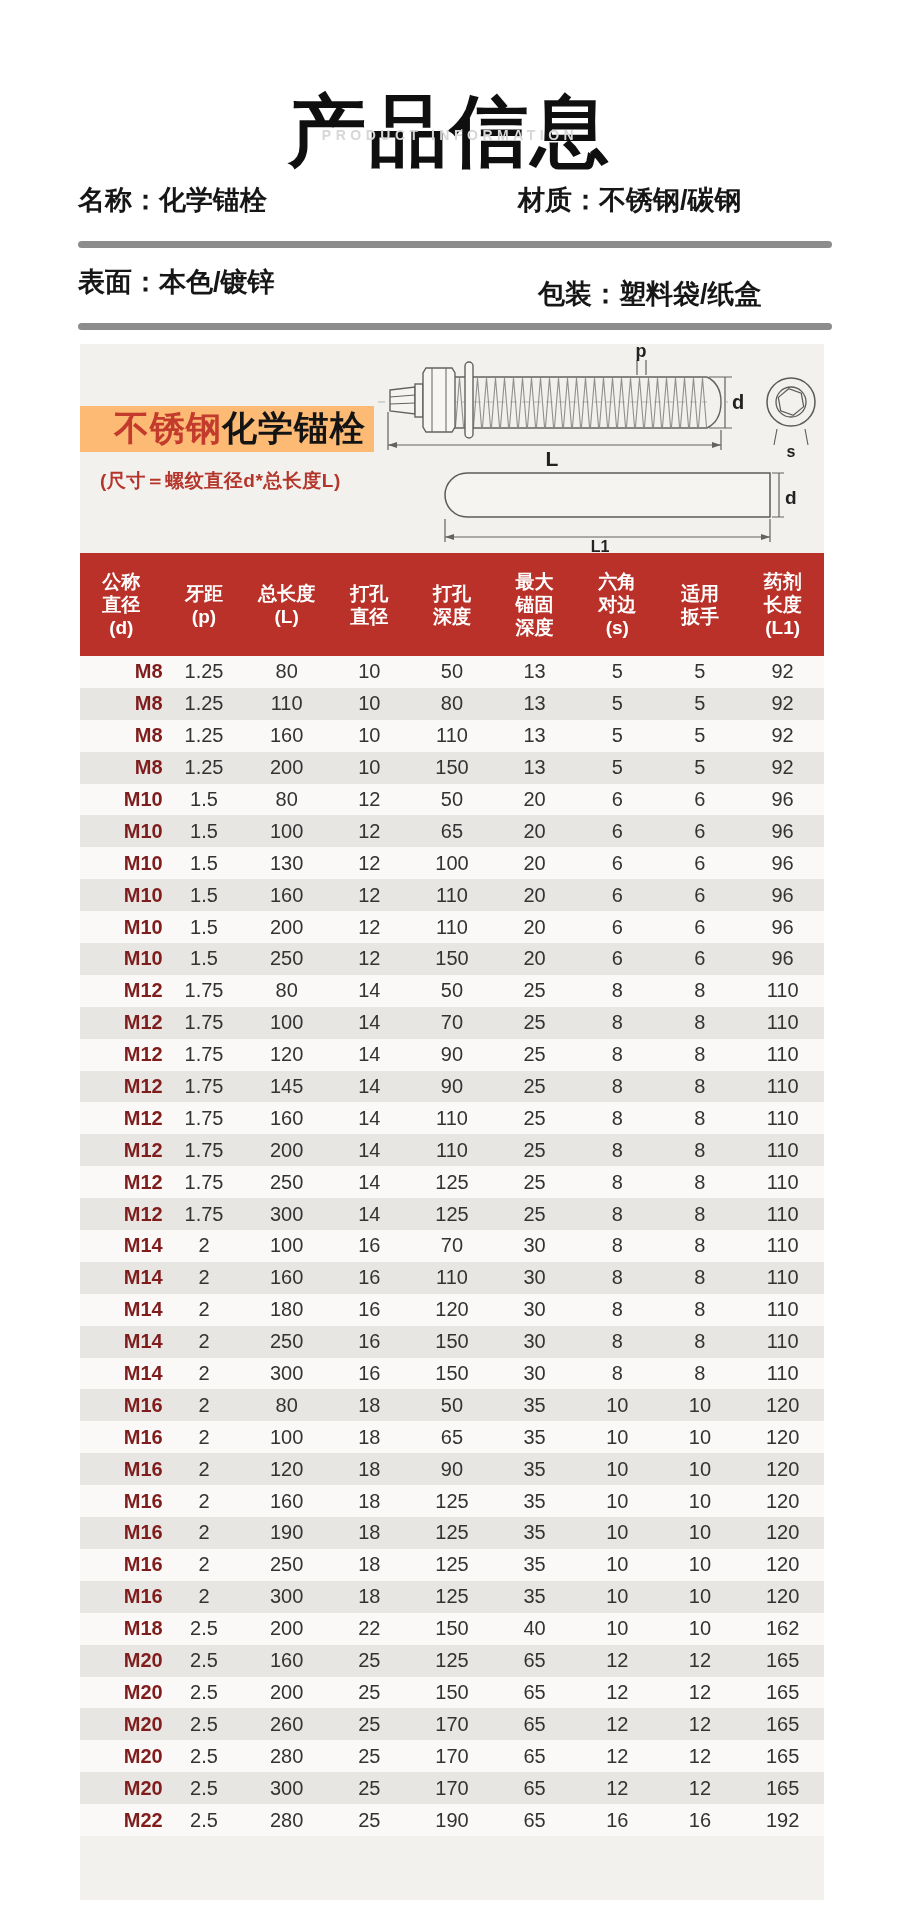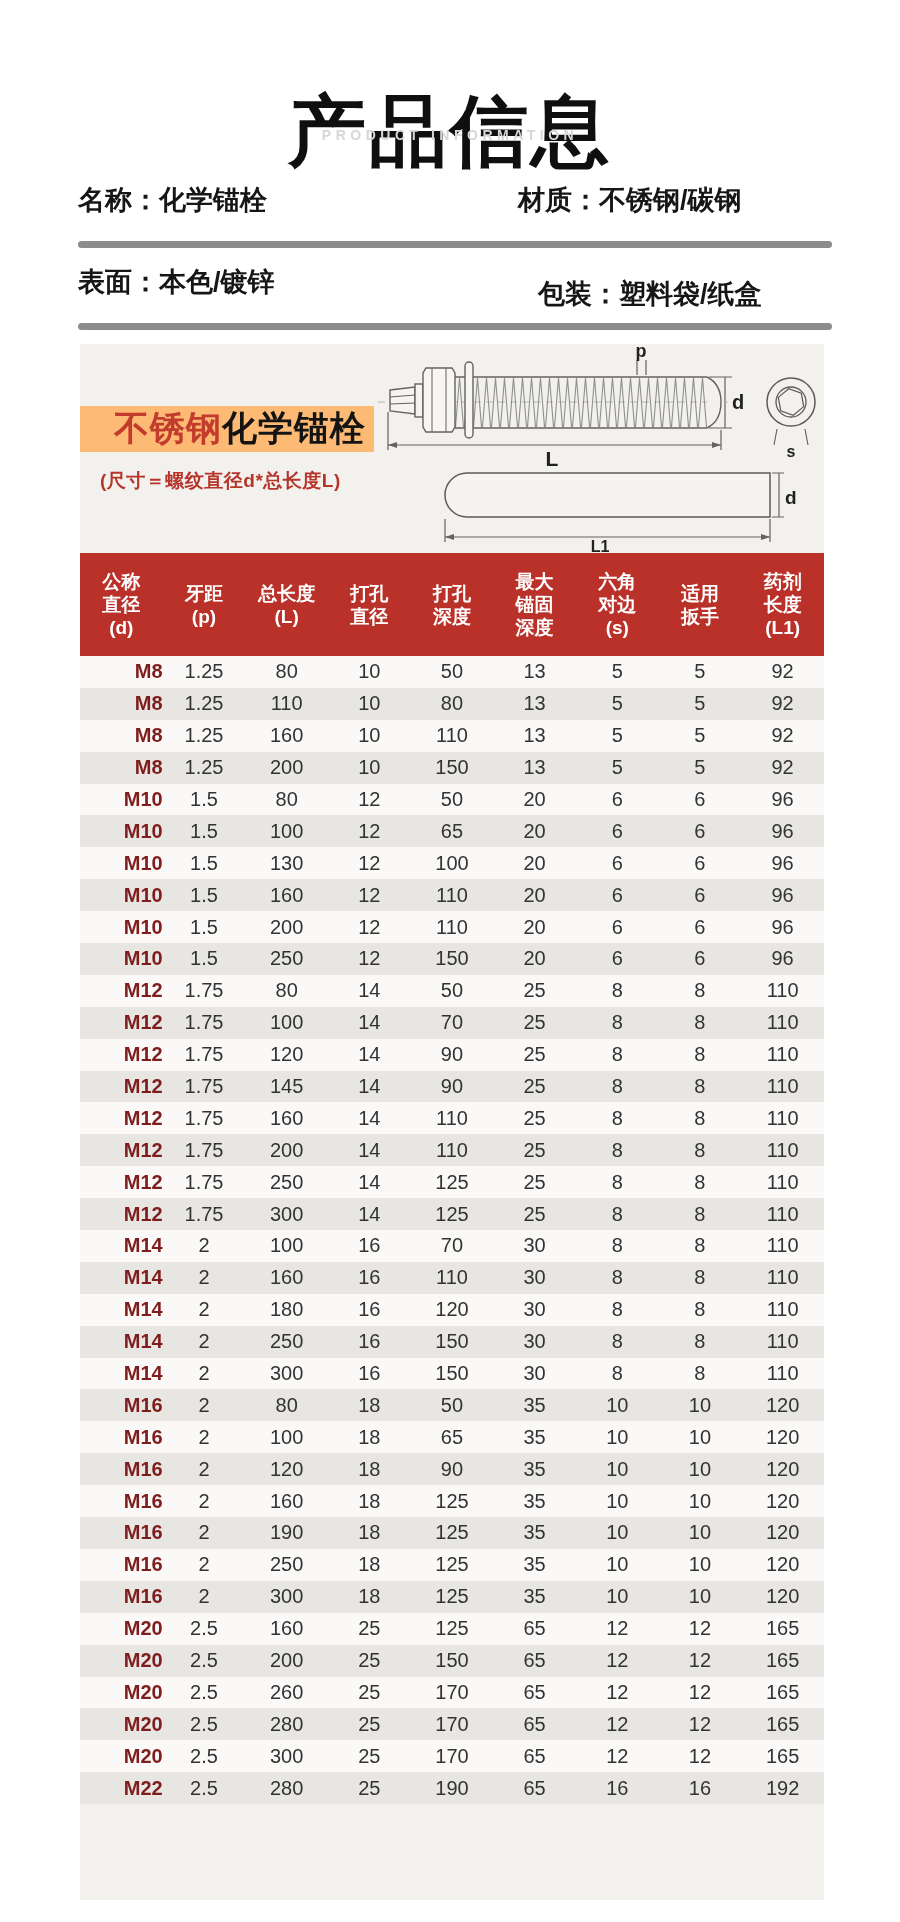--- a/index.html
+++ b/index.html
@@ -501,20 +501,31 @@
             <td>2</td>
             <td>300</td>
             <td>18</td>
             <td>125</td>
             <td>35</td>
             <td>10</td>
             <td>10</td>
             <td>120</td>
           </tr>
           <tr>
+            <td>M18</td>
+            <td>2.5</td>
+            <td>200</td>
+            <td>22</td>
+            <td>150</td>
+            <td>40</td>
+            <td>10</td>
+            <td>10</td>
+            <td>162</td>
+          </tr>
+          <tr>
             <td>M20</td>
             <td>2.5</td>
             <td>160</td>
             <td>25</td>
             <td>125</td>
             <td>65</td>
             <td>12</td>
             <td>12</td>
             <td>165</td>
           </tr>

